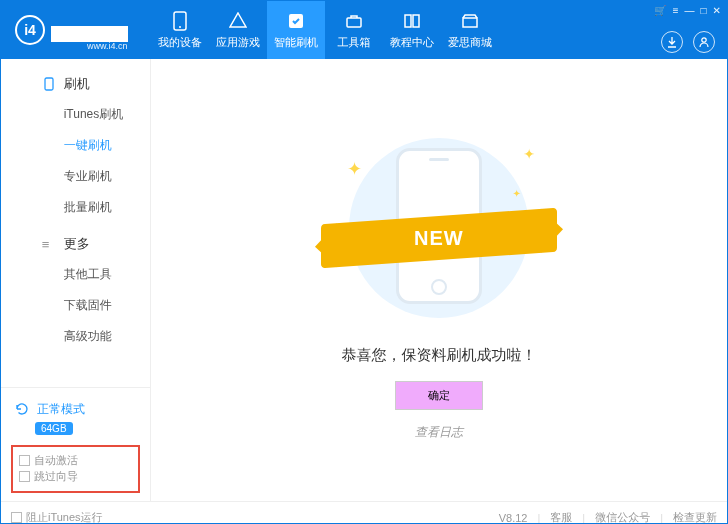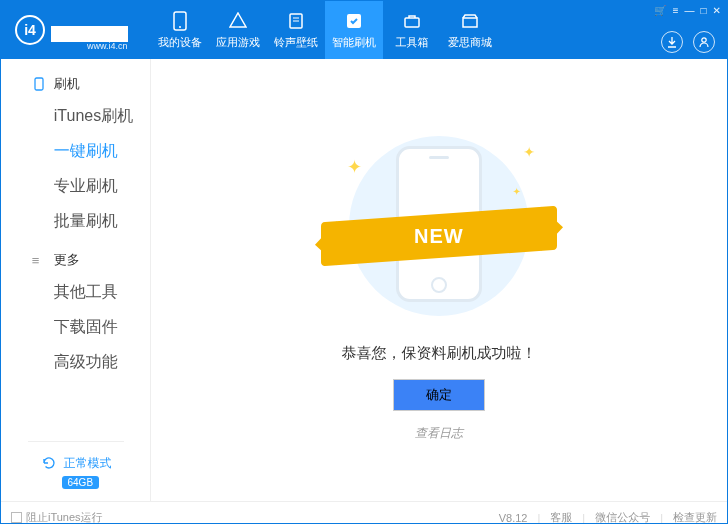--- a/index.html
+++ b/index.html
@@ -20,21 +20,21 @@
 .topright span { cursor: pointer; opacity: .9; }
 .header-circles { position: absolute; right: 12px; bottom: 6px; display: flex; gap: 10px; }
 .hcircle { width: 22px; height: 22px; border: 1.5px solid rgba(255,255,255,.8); border-radius: 50%; display: flex; align-items: center; justify-content: center; cursor: pointer; }
 
 
 .body { display: flex; height: calc(524px - 58px - 24px); }
 .sidebar { width: 150px; border-right: 1px solid #eee; display: flex; flex-direction: column; align-items: center; }
 .side-scroll { flex: 1; overflow: hidden; padding-top: 10px; }
 .section-head { display: flex; align-items: center; padding: 6px 14px; color: #333; font-size: 13px; }
 .section-head .ico { width: 14px; margin-right: 8px; color: #289cff; display: inline-flex; }
-.sub-item { padding: 7px 0 7px 36px; font-size: 16px; color: #555; cursor: pointer; }
+.sub-item { padding: 7px 0 7px 36px; font-size: 12px; color: #555; cursor: pointer; }
 .sub-item.active { color: #289cff; }
 .side-bottom { border-top: 1px solid #eee; padding: 8px 10px; }
 .pill-row { display: flex; align-items: center; gap: 6px; padding: 4px 2px; }
 .pill-icon { width: 18px; height: 18px; display:inline-flex; align-items:center; justify-content:center; }
 .badge { background: #289cff; color: #fff; border-radius: 3px; font-size: 10px; padding: 1px 6px; }
 .checks { border: 2px solid #e74c3c; padding: 6px 6px; margin-top: 6px; }
 .chk { display: inline-flex; align-items: center; gap: 4px; color: #999; font-size: 11px; margin-right: 10px; cursor: pointer; }
 .chk .box { width: 11px; height: 11px; border: 1px solid #bbb; background: #fff; }
 
 
@@ -44,21 +44,21 @@
 .phone { position: absolute; width: 86px; height: 156px; background: #fff; border: 3px solid #dfe9f2; border-radius: 14px; left: 67px; top: 20px; }
 .phone::before { content:""; position:absolute; top:7px; left:50%; transform:translateX(-50%); width:20px; height:3px; background:#dfe9f2; border-radius:2px; }
 .phone::after { content:""; position:absolute; bottom:6px; left:50%; transform:translateX(-50%); width:12px; height:12px; border:2px solid #dfe9f2; border-radius:50%; }
 .ribbon { position: absolute; left: -8px; right: -8px; top: 88px; height: 44px; background: #f5b400; transform: skewY(-4deg); border-radius: 4px; display:flex; align-items:center; justify-content:center; }
 .ribbon::before, .ribbon::after { content:""; position:absolute; width:0; height:0; border:22px solid transparent; }
 .ribbon::before { left:-28px; border-right-color:#f5b400; }
 .ribbon::after { right:-28px; border-left-color:#f5b400; }
 .ribbon-text { color:#fff; font-weight:bold; font-size:20px; letter-spacing:1px; transform: skewY(4deg); }
 .spark { position:absolute; font-size: 18px; color:#ffd84d; }
 .msg { font-size: 15px; color: #333; margin-top: 18px; }
-.okbtn { margin-top: 16px; border: 1px solid #ccc; background: #3b82f6; padding: 6px 32px; font-size: 13px; cursor: pointer; }
+.okbtn { margin-top: 16px; border: 1px solid #ccc; background: #f0abfc; padding: 6px 32px; font-size: 11px; cursor: pointer; }
 .loglink { margin-top: 14px; color: #999; font-size: 12px; cursor: pointer; font-style: italic; }
 
 
 .footer { height: 32px; border-top: 1px solid #eee; display: flex; align-items: center; padding: 0 10px; color: #999; font-size: 11px; }
 .footer .left { flex: 1; display: flex; align-items: center; gap: 4px; }
 .footer .right { display: flex; align-items: center; gap: 10px; }
 .footer .sep { color: #ddd; }
 </style>
 </head>
 <body>
@@ -82,46 +82,45 @@
       <span>我的设备</span>
     </div>
     <div class="nav-item">
       <span class="nav-icon">
           <svg width="18" height="18" viewBox="0 0 18 18">
             <path d="M9 1 L17 15 H1 Z" fill="none" stroke="#fff" stroke-width="1.5"></path>
           </svg>
         </span>
       <span>应用游戏</span>
     </div>
-    <div class="nav-item">
-      <span class="nav-icon">
-          <svg width="18" height="18" viewBox="0 0 18 18">
-            <rect x="3" y="2" width="12" height="14" rx="1" fill="none" stroke="#fff" stroke-width="1.5"></rect>
-            <path d="M6 6h6M6 9h6" stroke="#fff" stroke-width="1"></path>
-          </svg>
-        </span>
-      <span>铃声壁纸</span>
-    </div>
     <div class="nav-item active">
       <span class="nav-icon">
           <svg width="18" height="18" viewBox="0 0 18 18">
             <rect x="2" y="2" width="14" height="14" rx="2" fill="#fff"></rect>
             <path d="M6 9l2 2 4-4" stroke="#289cff" stroke-width="2" fill="none"></path>
           </svg>
         </span>
       <span>智能刷机</span>
     </div>
     <div class="nav-item">
       <span class="nav-icon">
           <svg width="18" height="16" viewBox="0 0 18 16">
             <rect x="2" y="5" width="14" height="9" rx="1" fill="none" stroke="#fff" stroke-width="1.5"></rect>
             <path d="M6 5V3h6v2" fill="none" stroke="#fff" stroke-width="1.5"></path>
           </svg>
         </span>
       <span>工具箱</span>
+    </div>
+    <div class="nav-item">
+      <span class="nav-icon">
+          <svg width="18" height="16" viewBox="0 0 18 16">
+            <path d="M2 2h6v12H2zM10 2h6v12h-6z" fill="none" stroke="#fff" stroke-width="1.5"></path>
+          </svg>
+        </span>
+      <span>教程中心</span>
     </div>
     <div class="nav-item">
       <span class="nav-icon">
           <svg width="18" height="16" viewBox="0 0 18 16">
             <rect x="2" y="5" width="14" height="9" fill="none" stroke="#fff" stroke-width="1.5"></rect>
             <path d="M2 5l2-3h10l2 3" fill="none" stroke="#fff" stroke-width="1.5"></path>
           </svg>
         </span>
       <span>爱思商城</span>
     </div>
@@ -178,20 +177,30 @@
       <div class="pill-row">
         <span class="pill-icon">
             <svg width="16" height="16" viewBox="0 0 16 16">
               <path d="M3 8a5 5 0 1 1 1.5 3.5M3 8V4M3 8h4" stroke="#289cff" fill="none" stroke-width="1.4"></path>
             </svg>
           </span>
         <span style="color:#289cff;">正常模式</span>
       </div>
       <div class="pill-row" style="padding-left:24px;padding-top:0;">
         <span class="badge">64GB</span>
+      </div>
+      <div class="checks">
+        <label class="chk">
+            <span class="box"></span>
+            <span>自动激活</span>
+          </label>
+        <label class="chk">
+            <span class="box"></span>
+            <span>跳过向导</span>
+          </label>
       </div>
     </div>
   </div>
 
   <div class="main">
     <div class="illus">
       <div class="bgcircle"></div>
       <span class="spark" style="left:18px;top:30px;">✦</span>
       <span class="spark" style="right:14px;top:18px;font-size:14px;">✦</span>
       <span class="spark" style="right:28px;top:60px;font-size:10px;">✦</span>

